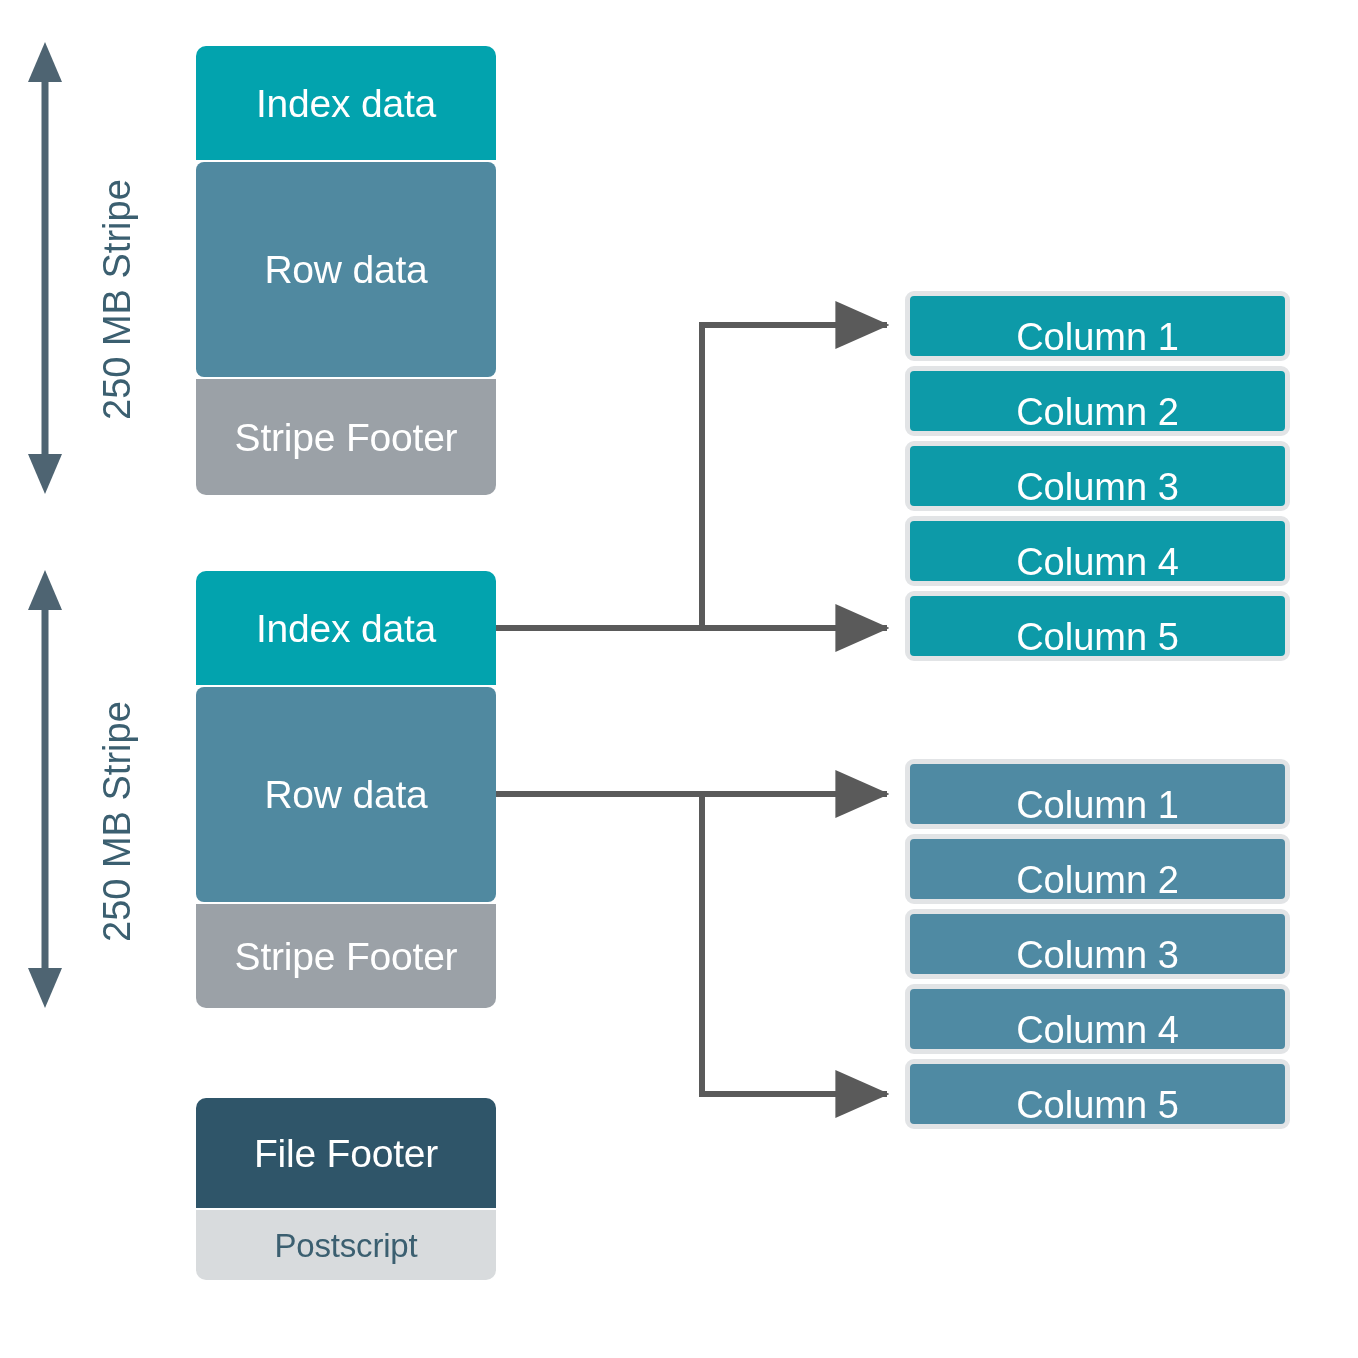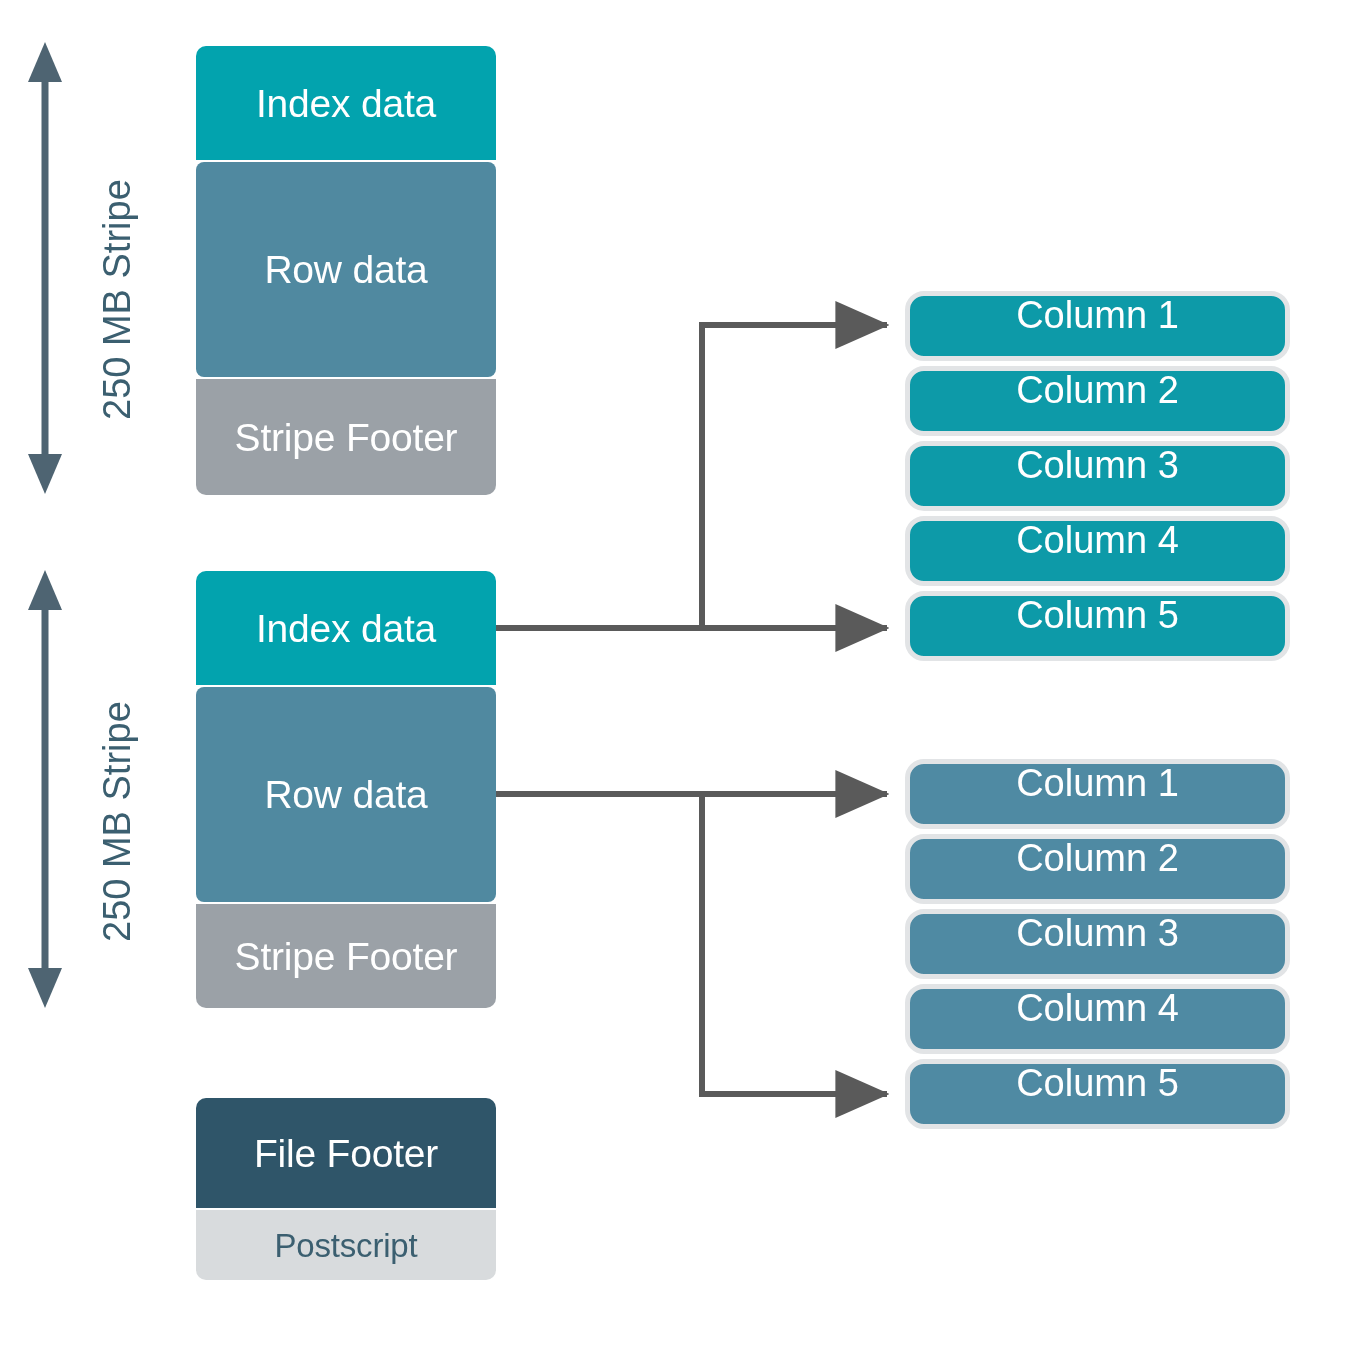--- a/index.html
+++ b/index.html
@@ -53,24 +53,24 @@
     line-height: 1;
     white-space: nowrap;
     transform-origin: 0 0;
     transform: rotate(-90deg);
   }
 
   
   .colbox {
     position: absolute;
     display: flex;
-    align-items: flex-start;
+    align-items: flex-end;
     justify-content: center;
     box-sizing: border-box;
-    border-radius: 19px;
+    border-radius: 9px;
     color: #ffffff;
     font-size: 38px;
     line-height: 1;
     white-space: nowrap;
     border: 5px solid #e2e4e6;
   }
   .col-teal  { background: #0d9aa8; }
   .col-slate { background: #4f8aa3; }
 
   

